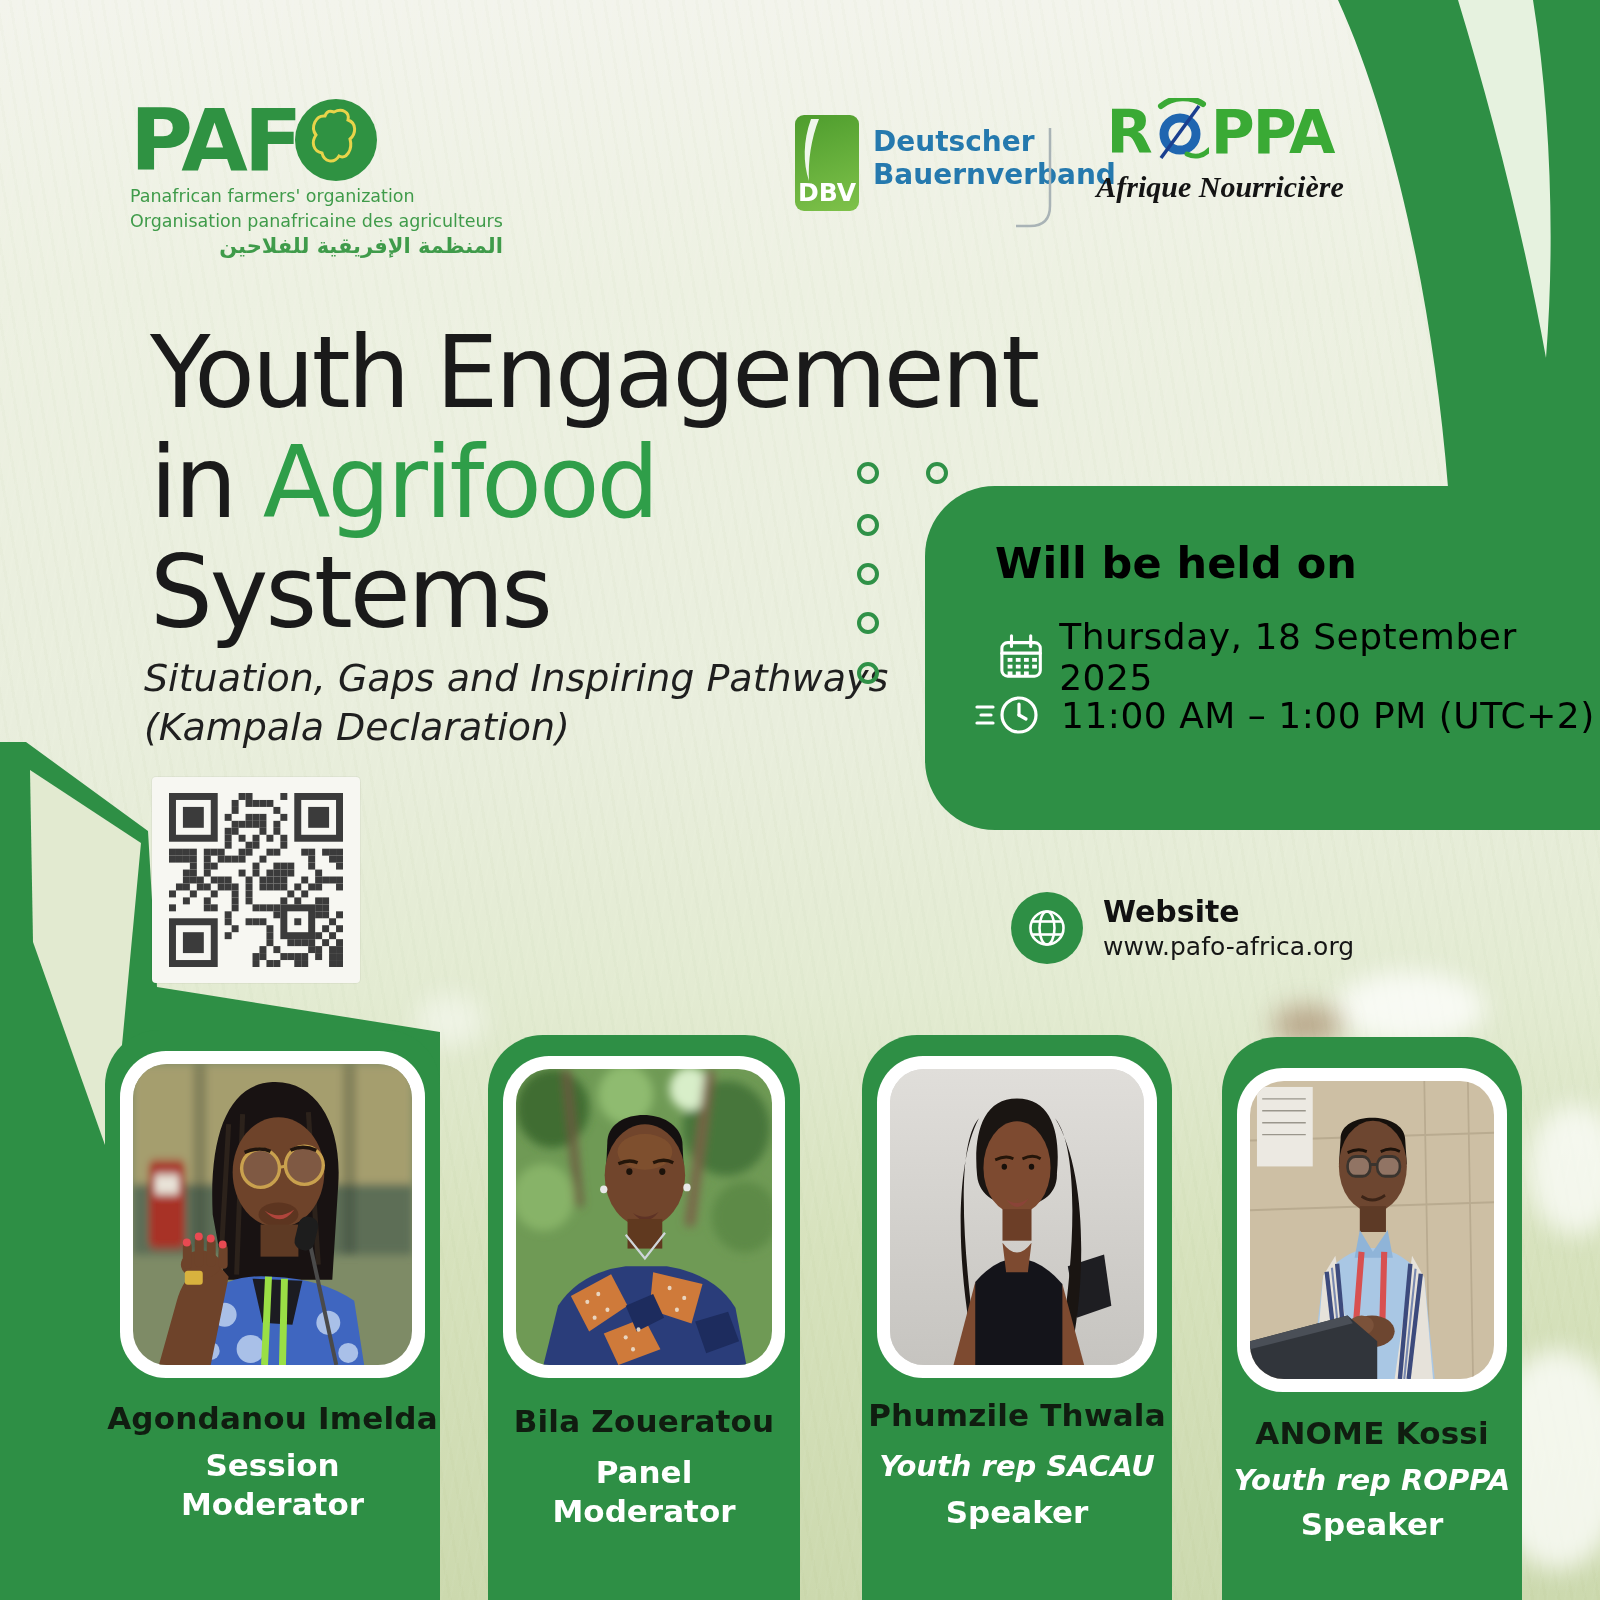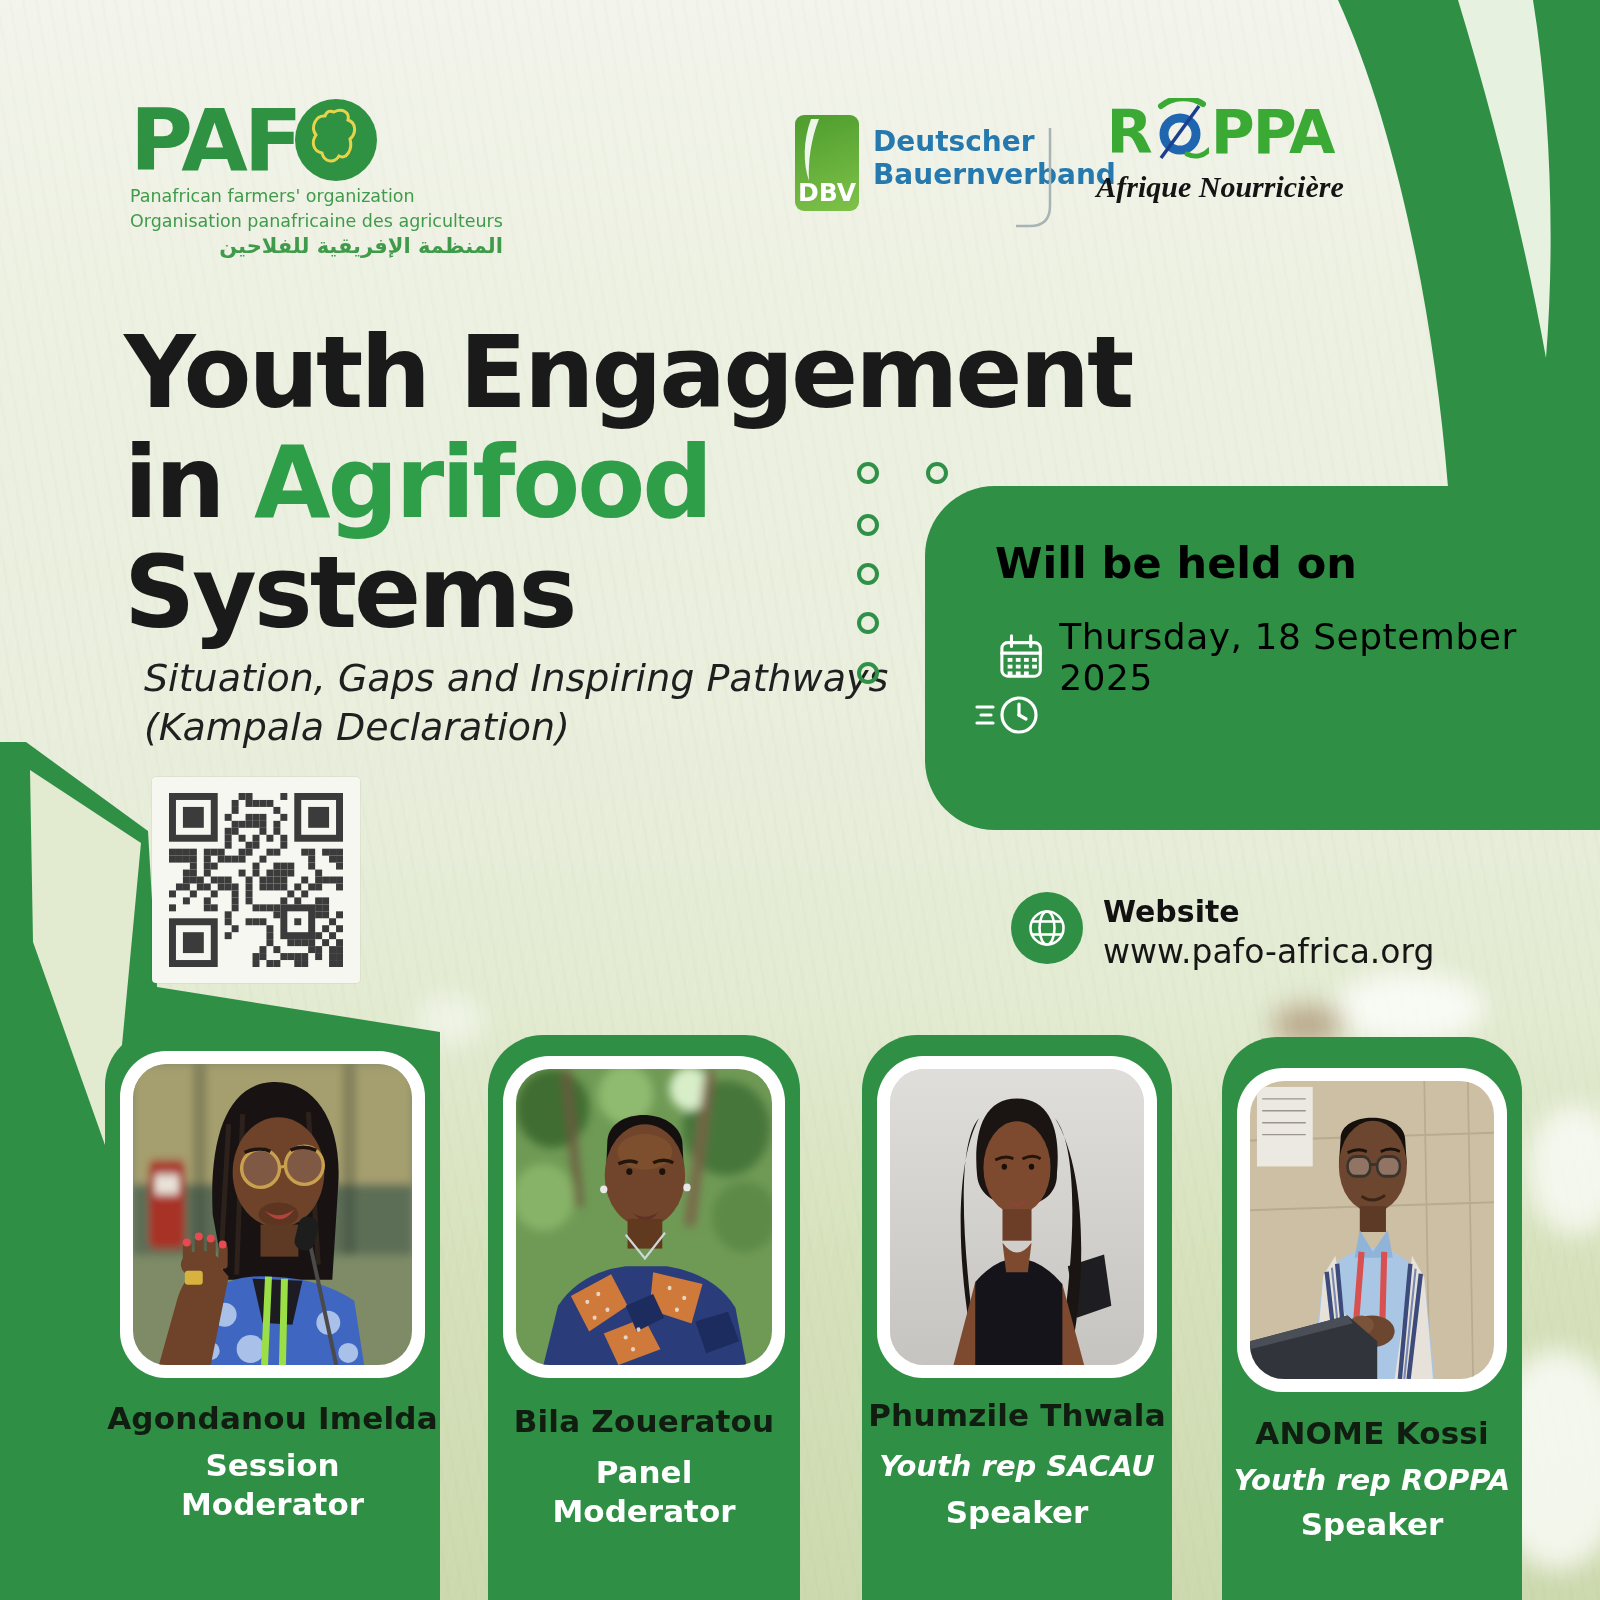--- a/index.html
+++ b/index.html
@@ -27,21 +27,21 @@
   .dbv-sq{width:64px;height:96px;border-radius:9px;background:linear-gradient(160deg,#4d9c2d,#7fc24a);position:relative;overflow:hidden;}
   .dbv-abbr{position:absolute;bottom:4px;left:0;right:0;text-align:center;color:#fff;font-weight:bold;font-size:25px;}
   .dbv-text{margin-left:14px;margin-top:10px;font-size:28px;font-weight:bold;color:#2579ae;line-height:33px;}
   .dbv-line{position:absolute;left:920px;top:38px;}
   .roppa{position:absolute;left:1090px;top:8px;width:260px;text-align:center;}
   .roppa-word{display:flex;align-items:flex-end;justify-content:center;}
   .roppa-word span{font-size:60px;font-weight:bold;color:#3aaa35;letter-spacing:-2px;line-height:64px;}
   .roppa-sub{font-family:"Liberation Serif",serif;font-style:italic;font-weight:bold;font-size:30px;color:#141414;margin-top:6px;}
 
   
-  .title{position:absolute;left:124px;top:318px;font-weight:bold;color:#1a1a1a;font-size:99px;letter-spacing:-3px;line-height:110px;}
+  .title{position:absolute;left:150px;top:318px;font-weight:normal;color:#1a1a1a;font-size:99px;letter-spacing:-3px;line-height:110px;}
   .title .hl{color:#2f9e49;}
   .subtitle{position:absolute;left:144px;top:646px;font-style:italic;font-size:38px;color:#1f1f1f;line-height:49px;margin-top:8px;}
 
   
   .ring{position:absolute;width:22px;height:22px;border:4px solid #2f9147;border-radius:50%;box-sizing:border-box;}
 
   
   .event-card{position:absolute;left:925px;top:486px;width:675px;height:344px;background:#2e8f45;border-radius:70px 0 0 70px;color:#000000;}
   .event-heading{position:absolute;left:70px;top:52px;font-size:43px;font-weight:bold;}
   .event-row{position:absolute;left:50px;display:flex;align-items:center;}
@@ -51,21 +51,21 @@
 
   
   .qr{position:absolute;left:152px;top:777px;width:208px;height:206px;background:#f7f7f2;border-radius:4px;
       box-shadow:0 0 0 1px rgba(0,0,0,.04);display:flex;align-items:center;justify-content:center;}
 
   
   .website{position:absolute;left:1011px;top:892px;display:flex;align-items:flex-start;}
   .web-circle{width:72px;height:72px;border-radius:50%;background:#2e8f45;display:flex;align-items:center;justify-content:center;}
   .web-text{margin-left:20px;margin-top:2px;}
   .web-label{font-size:30px;font-weight:bold;color:#111;}
-  .web-url{font-size:33px;color:#161616;margin-top:3px;}
+  .web-url{font-size:25px;color:#161616;margin-top:3px;}
 
   
   .decor{position:absolute;inset:0;pointer-events:none;}
 
   
   .speaker-card{position:absolute;background:#2e8f45;border-radius:55px 55px 0 0;top:1030px;height:570px;color:#fff;text-align:center;}
   .photo-frame{position:absolute;left:15px;right:15px;top:21px;background:#fff;border-radius:46px;padding:13px;box-sizing:border-box;}
   .photo{width:100%;height:100%;border-radius:34px;overflow:hidden;}
   .photo svg{width:100%;height:100%;}
   .sp-name{font-size:31px;font-weight:bold;color:#101d10;letter-spacing:.2px;}
@@ -186,20 +186,21 @@
       <svg width="70" height="54" viewBox="0 0 70 54">
         <g stroke="#fff" stroke-width="3.2" fill="none" stroke-linecap="round">
           <line x1="2" y1="19" x2="18" y2="19"></line>
           <line x1="6" y1="27" x2="16" y2="27"></line>
           <line x1="2" y1="35" x2="18" y2="35"></line>
           <circle cx="44" cy="27" r="17"></circle>
           <line x1="44" y1="27" x2="44" y2="16"></line>
           <line x1="44" y1="27" x2="51" y2="31"></line>
         </g>
       </svg>
+      <span class="txt">11:00 AM – 1:00 PM (UTC+2)</span>
     </div>
   </div>
 
   <div class="qr">
     <svg id="qr-modules" width="176" height="174" viewBox="0 0 175 175">
         <rect x="70" y="0" width="7" height="7" fill="#3b3b3b"></rect>
         <rect x="77" y="0" width="7" height="7" fill="#3b3b3b"></rect>
         <rect x="112" y="0" width="7" height="7" fill="#3b3b3b"></rect>
         <rect x="63" y="7" width="7" height="7" fill="#3b3b3b"></rect>
         <rect x="77" y="7" width="7" height="7" fill="#3b3b3b"></rect>

